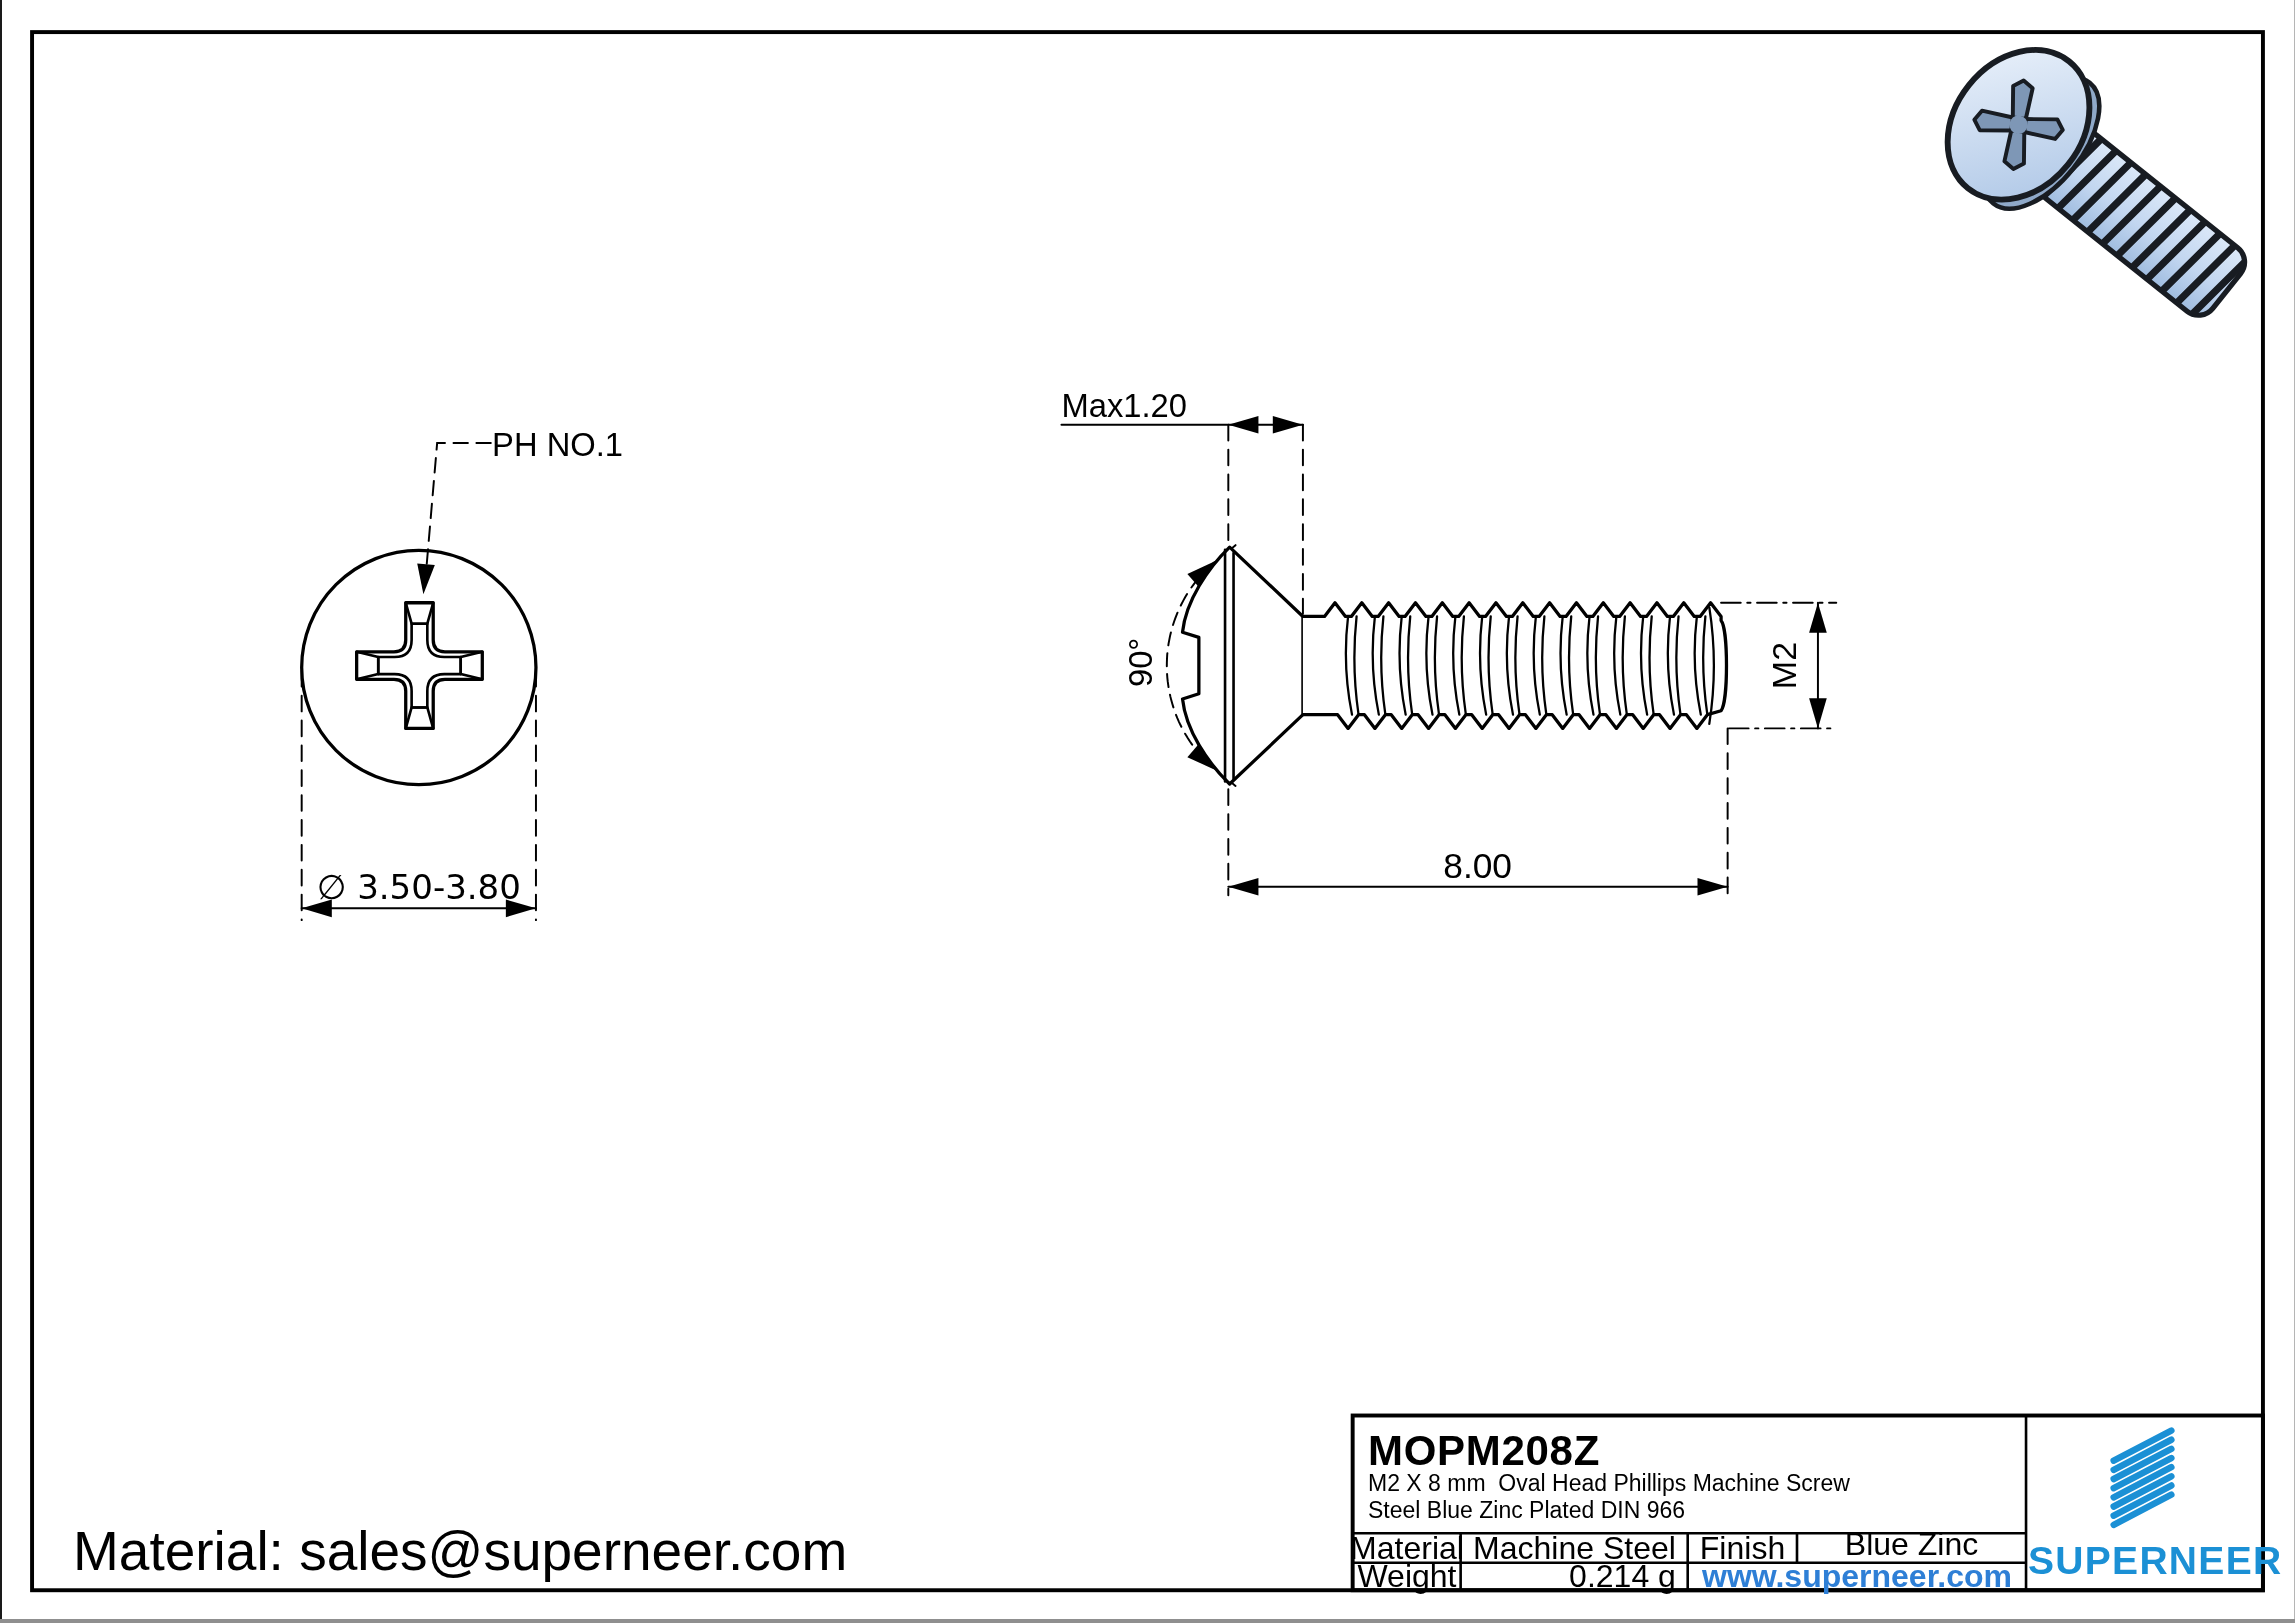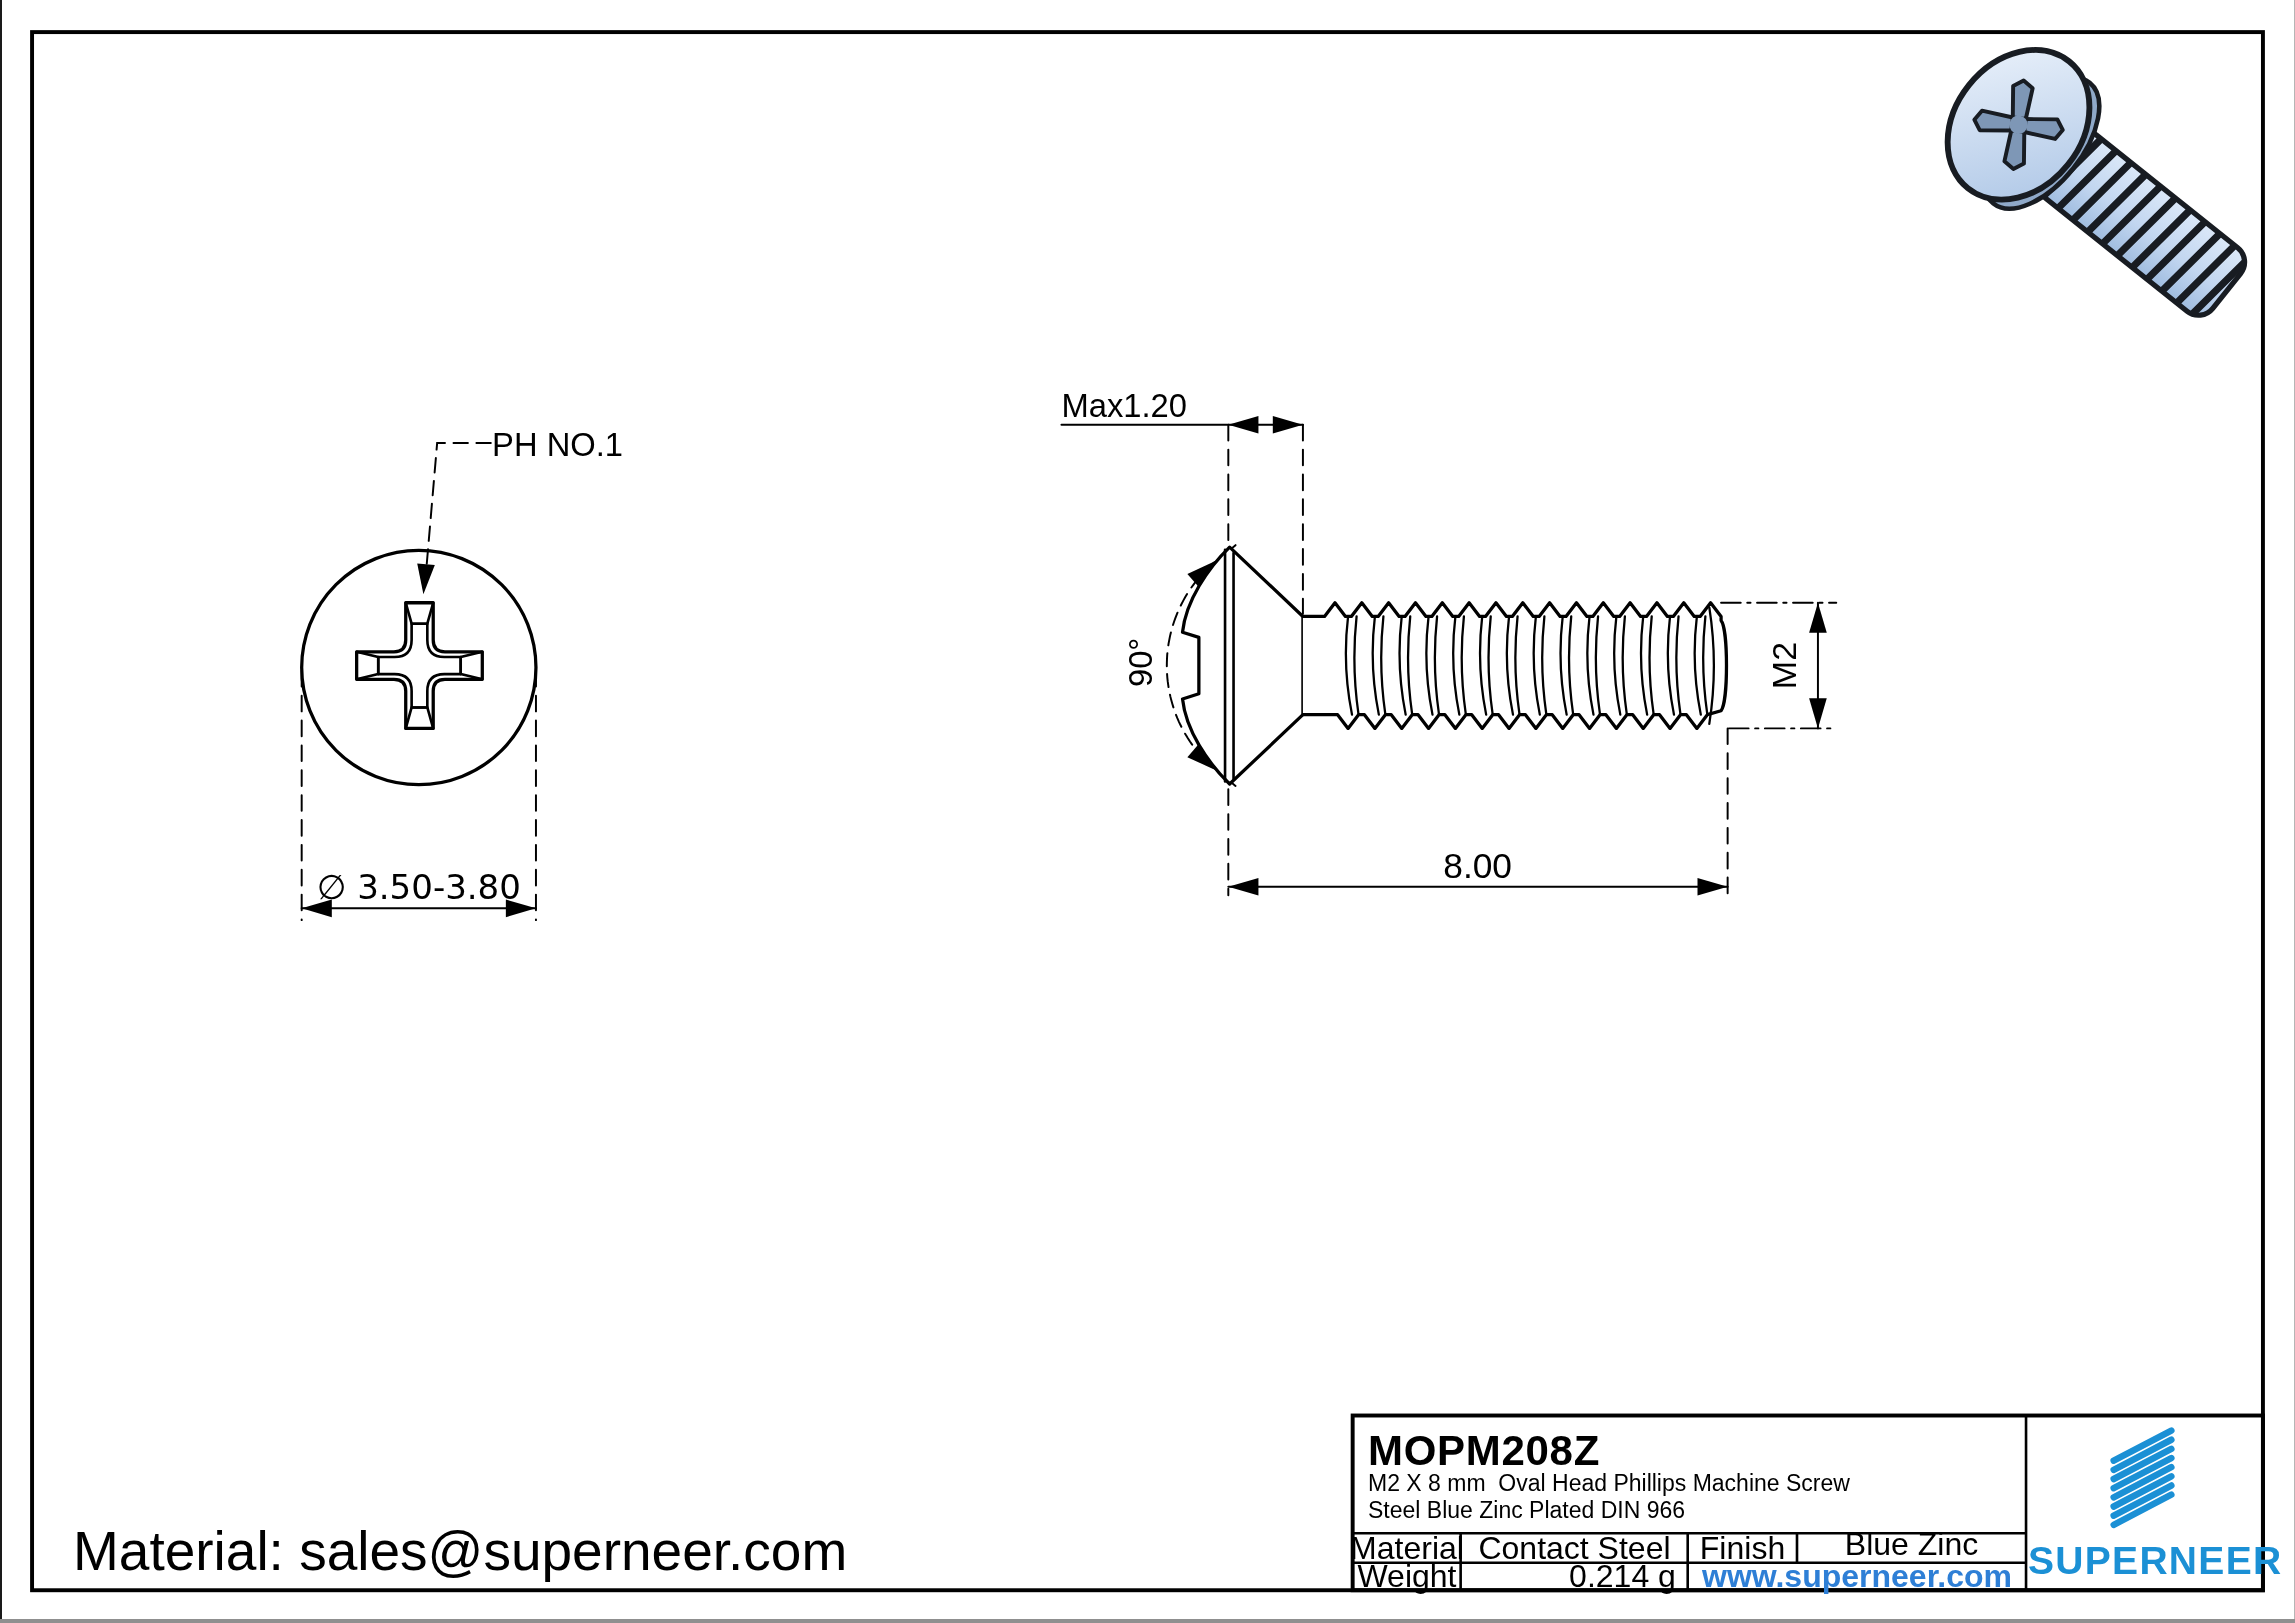--- a/index.html
+++ b/index.html
@@ -141,21 +141,21 @@
       <line x1="3230" y1="2302" x2="3318" y2="2256"></line>
       <line x1="3230" y1="2316" x2="3318" y2="2270"></line>
       <line x1="3230" y1="2330" x2="3318" y2="2284"></line>
     </g>
 </svg>
 
 <div class="ov" id="part-number">MOPM208Z</div>
 <div class="ov" id="descriptions"><span>M2 X 8 mm  Oval Head Phillips Machine Screw</span><br><span>Steel Blue Zinc Plated DIN 966</span></div>
 
 <div class="ov cell" style="left:1353px;top:1534px;width:108px;height:29.5px;">Material</div>
-<div class="ov cell" style="left:1461px;top:1534px;width:227px;height:29.5px;">Contact Steel</div>
+<div class="ov cell" style="left:1461px;top:1534px;width:227px;height:29.5px;">Machine Steel</div>
 <div class="ov cell" style="left:1688px;top:1534px;width:109px;height:29.5px;">Finish</div>
 <div class="ov cell" style="left:1797px;top:1534px;width:229px;height:20px;">Blue Zinc</div>
 <div class="ov cell" style="left:1353px;top:1563px;width:108px;height:27.5px;">Weight</div>
 <div class="ov cell" style="left:1461px;top:1563px;width:227px;height:27.5px;padding-left:48px;">0.214 g</div>
 <div class="ov cell" style="left:1688px;top:1563px;width:338px;height:27.5px;">
   <span id="website-link" style="color: rgb(46, 127, 214);">www.superneer.com</span>
 </div>
 
 <div class="ov" id="brand-name" style="color: rgb(27, 144, 213);">SUPERNEER</div>
 <div class="ov" id="contact-line">Material: sales@superneer.com</div>

